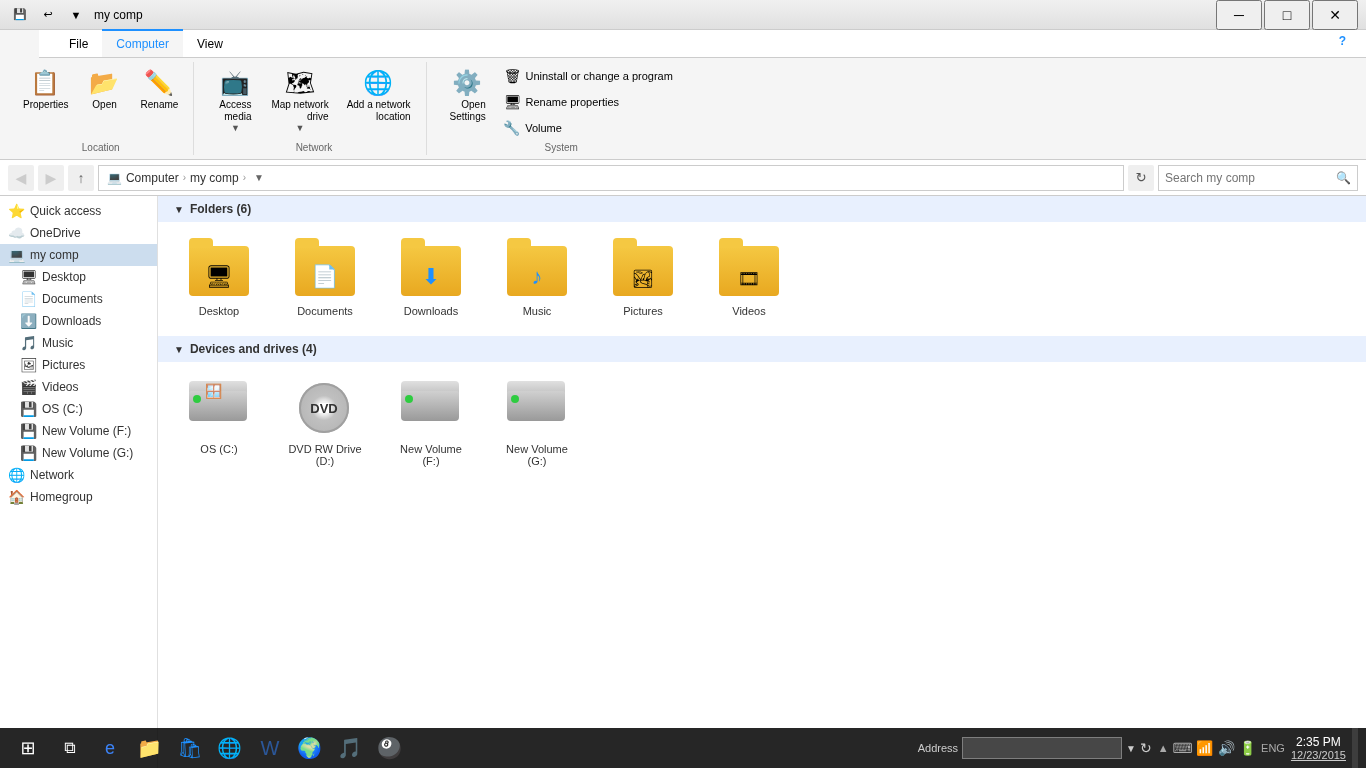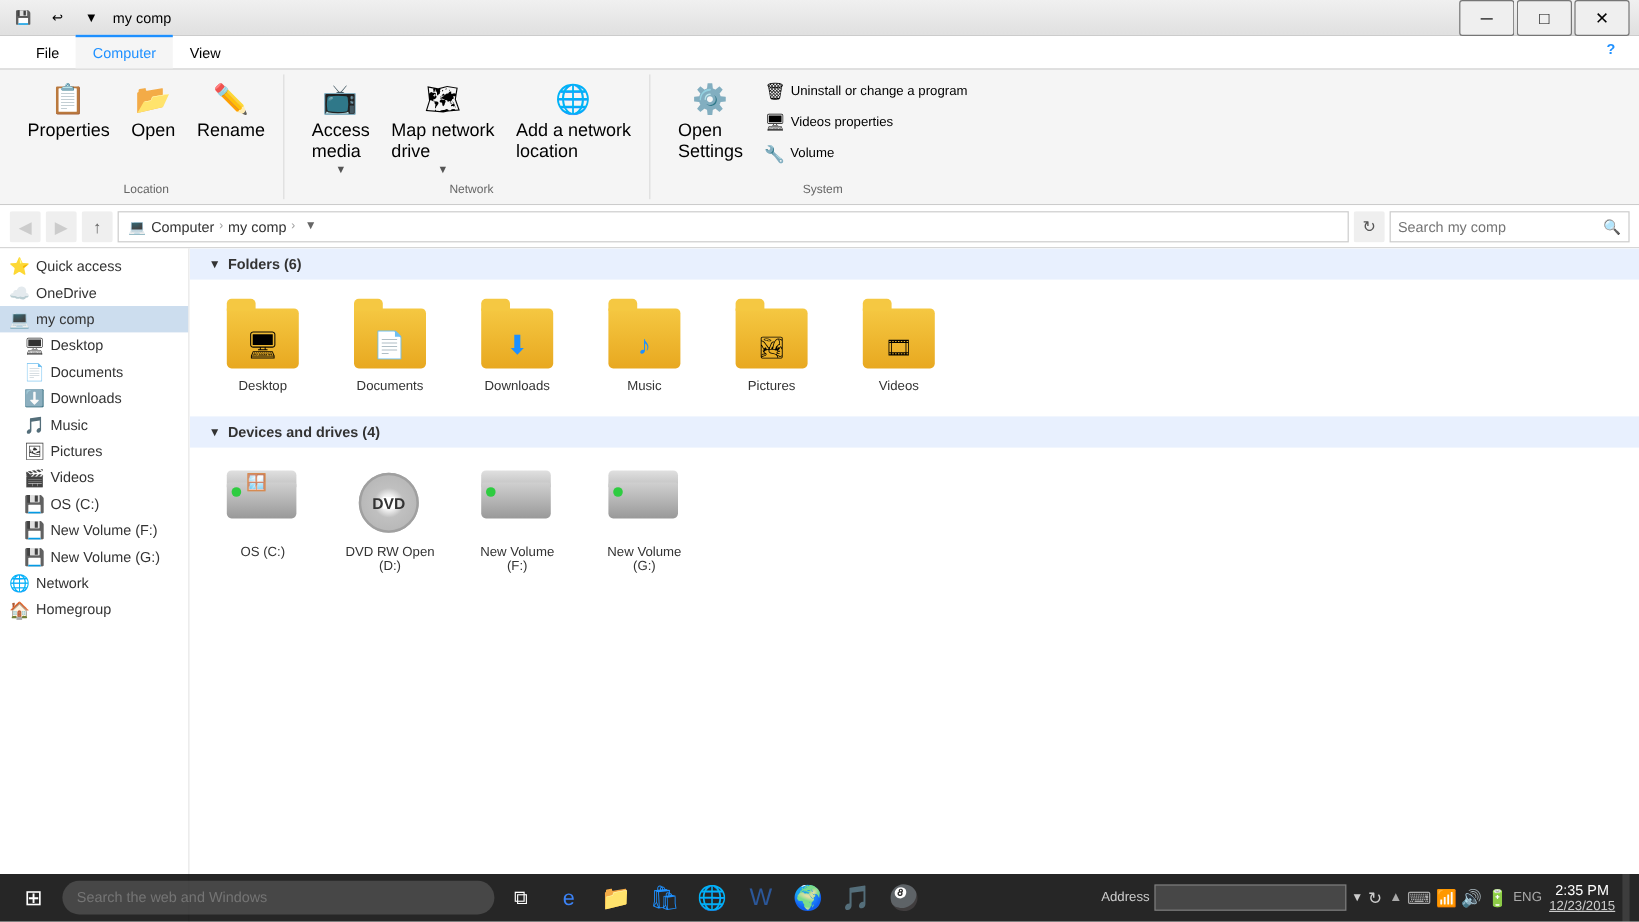--- a/index.html
+++ b/index.html
@@ -16,31 +16,31 @@
       justify-content: space-between;
     }
     .title-bar-left { display: flex; align-items: center; gap: 6px; }
     .title-bar-controls { display: flex; gap: 2px; }
     .title-bar-btn { width: 46px; height: 30px; display: flex; align-items: center; justify-content: center; cursor: pointer; font-size: 14px; }
     .quick-access-bar { display: flex; gap: 4px; align-items: center; }
     .qa-btn { width: 24px; height: 22px; background: transparent; border: 1px solid transparent; cursor: pointer; display: flex; align-items: center; justify-content: center; font-size: 11px; }
 
     
     .ribbon { background: #f5f5f5; border-bottom: 1px solid #ccc; }
-    .ribbon-tabs { display: flex; background: #fff; border-bottom: 1px solid #ccc; padding: 0 16px; }
+    .ribbon-tabs { display: flex; background: #fff; border-bottom: 1px solid #ccc; padding: 0 16px; margin-left: 39px; }
     .ribbon-tab { padding: 6px 14px; font-size: 12px; cursor: pointer; border: none; background: transparent; }
     .ribbon-tab.active { background: #f5f5f5; border-top: 2px solid #1e90ff; color: #1e90ff; margin-top: -1px; }
     .ribbon-content { display: flex; padding: 4px 8px; gap: 8px; align-items: stretch; }
     .ribbon-group { display: flex; flex-direction: column; align-items: center; border-right: 1px solid #ddd; padding: 2px 8px; }
     .ribbon-group:last-child { border-right: none; }
     .ribbon-group-label { font-size: 10px; color: #666; margin-top: 2px; text-align: center; }
     .ribbon-buttons { display: flex; gap: 4px; align-items: flex-start; flex: 1; }
     .ribbon-btn-large { display: flex; flex-direction: column; align-items: center; padding: 4px 6px; cursor: pointer; border: 1px solid transparent; border-radius: 2px; min-width: 50px; }
     .ribbon-btn-large .icon { font-size: 24px; margin-bottom: 2px; }
-    .ribbon-btn-large .label { font-size: 15px; text-align: left; line-height: 1.2; }
+    .ribbon-btn-large .label { font-size: 10px; text-align: right; line-height: 1.2; }
     .ribbon-btn-small { display: flex; align-items: center; gap: 4px; padding: 3px 6px; cursor: pointer; border: 1px solid transparent; border-radius: 2px; white-space: nowrap; font-size: 11px; }
     .ribbon-btn-small .icon { font-size: 14px; }
     .help-btn { margin-left: auto; color: #1e90ff; font-weight: bold; cursor: pointer; padding: 4px; }
 
     
     .address-bar {
       height: 36px;
       background: #fff;
       border-bottom: 1px solid #ccc;
       display: flex;
@@ -280,21 +280,21 @@
           <span class="icon">⚙️</span>
           <span class="label">Open<br>Settings</span>
         </div>
         <div class="system-group-btns">
           <div class="ribbon-btn-small">
             <span class="icon">🗑</span>
             <span>Uninstall or change a program</span>
           </div>
           <div class="ribbon-btn-small">
             <span class="icon">🖥</span>
-            <span>Videos properties</span>
+            <span>Rename properties</span>
           </div>
           <div class="ribbon-btn-small">
             <span class="icon">🔧</span>
             <span>Volume</span>
           </div>
         </div>
       </div>
       <span class="ribbon-group-label">System</span>
     </div>
   </div>
@@ -462,21 +462,21 @@
       </div>
 
       <div class="file-item">
         <div class="fi-icon" style="position:relative; width:72px; height:58px;">
           <div style="position:absolute; top:2px; left:10px; width:50px; height:50px; background:radial-gradient(circle at 50% 50%, #f0f0f0 18%, #c0c0c0 35%, #b0b0b0 100%); border-radius:50%; display:flex; align-items:center; justify-content:center;">
             <span style="font-size:13px; font-weight:bold; color:#333; z-index:1;">DVD</span>
             <div style="position:absolute; width:10px; height:10px; background:#fff; border-radius:50;"></div>
           </div>
           <div style="position:absolute; top:2px; left:10px; width:50px; height:50px; border-radius:50%; border:2px solid #a0a0a0;"></div>
         </div>
-        <span class="fi-label">DVD RW Open (D:)</span>
+        <span class="fi-label">DVD RW Drive (D:)</span>
       </div>
 
       <div class="file-item">
         <div class="fi-icon" style="position:relative; width:72px; height:58px;">
           <div style="position:absolute; top:0; left:6px; width:58px; height:14px; background:linear-gradient(to bottom,#e0e0e0,#c0c0c0); border-radius:4px 4px 0 0;"></div>
           <div style="position:absolute; top:10px; left:6px; width:58px; height:30px; background:linear-gradient(to bottom,#d0d0d0,#999); border-radius:2px 2px 4px 4px;"></div>
           <span style="position:absolute; top:14px; left:10px; width:8px; height:8px; background:#2ecc40; border-radius:50%; display:block;"></span>
         </div>
         <span class="fi-label">New Volume (F:)</span>
       </div>
@@ -488,21 +488,20 @@
           <span style="position:absolute; top:14px; left:10px; width:8px; height:8px; background:#2ecc40; border-radius:50%; display:block;"></span>
         </div>
         <span class="fi-label">New Volume (G:)</span>
       </div>
     </div>
   </div>
 </div>
 
 <div class="taskbar">
   <div class="start-btn">⊞</div>
-  <input class="taskbar-search" type="text" placeholder="Search the web and Windows" style="">
   <div class="taskbar-icon" style="font-size:16px; color:#fff;">⧉</div>
   <div class="taskbar-icon" style="color:#3b82f6; font-size:18px;">e</div>
   <div class="taskbar-icon" style="color:#f5c842;">📁</div>
   <div class="taskbar-icon" style="color:#1e90ff;">🛍</div>
   <div class="taskbar-icon" style="color:#ea4335;">🌐</div>
   <div class="taskbar-icon" style="color:#2b579a;">W</div>
   <div class="taskbar-icon" style="color:#1da1f2;">🌍</div>
   <div class="taskbar-icon" style="color:#f5a623;">🎵</div>
   <div class="taskbar-icon" style="color:#e74c3c;">🎱</div>
   <div class="taskbar-right">

